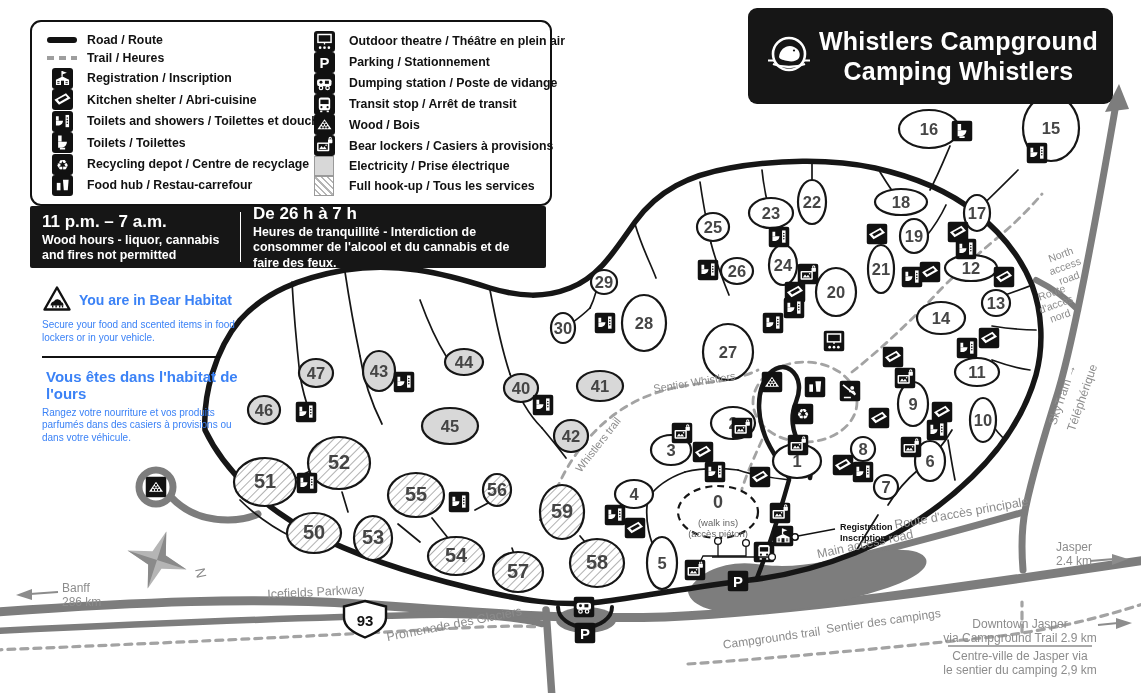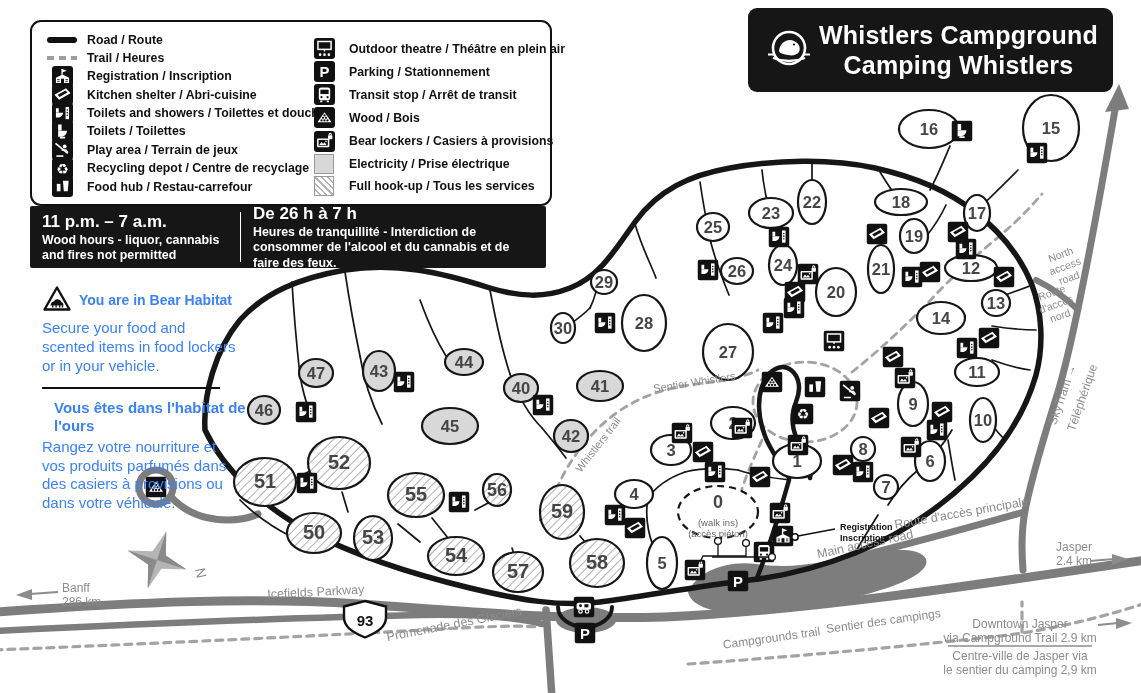--- a/index.html
+++ b/index.html
@@ -5,46 +5,46 @@
   html,body{margin:0;padding:0;background:#fff;}
   .stage{position:relative;width:1141px;height:693px;overflow:hidden;background:#fff;
          font-family:"Liberation Sans",sans-serif;}
   #mapsvg{position:absolute;left:0;top:0;}
   
   .legend{position:absolute;left:30px;top:20px;width:522px;height:186px;background:#fff;
           border:2.5px solid #111;border-radius:11px;box-sizing:border-box;display:flex;
           padding:9px 10px 8px 14px;z-index:3;}
   .lcol{display:flex;flex-direction:column;justify-content:space-between;}
   .lcol.left{width:262px;}
-  .lcol.right{width:236px;margin-top:7px;}
+  .lcol.right{width:236px;}
   .lrow{display:flex;align-items:center;gap:9px;min-height:18px;}
   .lic{width:32px;display:flex;justify-content:center;align-items:center;flex:0 0 32px;}
   .llab{font-size:12.3px;font-weight:bold;color:#111;white-space:nowrap;}
   .sw-road{width:30px;height:6px;background:#111;border-radius:3px;}
   .sw-trail{width:30px;height:4px;background:repeating-linear-gradient(90deg,#9e9e9e 0 7px,transparent 7px 12px);}
   .sw-e{width:18px;height:18px;background:#d8d8d8;border:1.5px solid #9a9a9a;}
   .sw-h{width:18px;height:18px;border:1.5px solid #9a9a9a;
         background:repeating-linear-gradient(45deg,#fff 0 3px,#b5b5b5 3px 4.5px);}
   
   .quiet{position:absolute;left:30px;top:206px;width:516px;height:62px;background:#161616;
          color:#fff;display:flex;align-items:stretch;z-index:2;border-radius:2px;}
   .qcell{padding:7px 10px 6px 12px;display:flex;flex-direction:column;justify-content:center;}
   .qcell.en{width:188px;flex:0 0 188px;}
   .qdiv{width:2px;background:#fff;margin:6px 0;}
   .qtime{font-size:17px;font-weight:bold;margin-bottom:1px;}
   .qtext{font-size:12.4px;font-weight:bold;line-height:1.22;}
   
   .bear{position:absolute;left:42px;top:284px;width:204px;z-index:2;color:#3b82f6;}
   .bhead{display:flex;align-items:center;gap:7px;}
   .btitle{font-size:14px;font-weight:bold;white-space:nowrap;}
-  .bbody{font-size:15px;line-height:1.25;margin:3px 4px 0 0;}
+  .bbody{font-size:10px;line-height:1.25;margin:3px 4px 0 0;}
   .bhr{border:none;border-top:2px solid #111;width:178px;margin:12px 0 10px 0;}
-  .bfrt{font-size:15px;font-weight:bold;line-height:1.15;margin:0 0 4px 12px;}
+  .bfrt{font-size:15px;font-weight:bold;line-height:1.15;margin:0 0 4px 4px;}
   
-  .titlebox{position:absolute;left:748px;top:8px;width:365px;height:84px;background:#161616;
+  .titlebox{position:absolute;left:748px;top:8px;width:365px;height:96px;background:#161616;
             border-radius:9px;display:flex;align-items:center;z-index:3;color:#fff;}
   .tlogo{margin-left:12px;flex:0 0 58px;display:flex;justify-content:center;}
   .ttext{flex:1;text-align:center;font-weight:bold;font-size:25px;line-height:1.22;
          letter-spacing:0.2px;padding-right:14px;}
 </style>
 </head>
 <body>
 
 <div class="stage">
 
@@ -469,28 +469,20 @@
           <span class="lic">
             <svg width="21" height="21" viewBox="0 0 24 24">
               <use href="#ic-toilets"></use>
             </svg>
           </span>
           <span class="llab">Toilets / Toilettes</span>
         </div>
         <div class="lrow">
           <span class="lic">
             <svg width="21" height="21" viewBox="0 0 24 24">
-              <use href="#ic-play"></use>
-            </svg>
-          </span>
-          <span class="llab">Play area / Terrain de jeux</span>
-        </div>
-        <div class="lrow">
-          <span class="lic">
-            <svg width="21" height="21" viewBox="0 0 24 24">
               <use href="#ic-recycle"></use>
             </svg>
           </span>
           <span class="llab">Recycling depot / Centre de recyclage</span>
         </div>
         <div class="lrow">
           <span class="lic">
             <svg width="21" height="21" viewBox="0 0 24 24">
               <use href="#ic-foodhub"></use>
             </svg>
@@ -507,20 +499,28 @@
           </span>
           <span class="llab">Outdoor theatre / Théâtre en plein air</span>
         </div>
         <div class="lrow">
           <span class="lic">
             <svg width="21" height="21" viewBox="0 0 24 24">
               <use href="#ic-parking"></use>
             </svg>
           </span>
           <span class="llab">Parking / Stationnement</span>
+        </div>
+        <div class="lrow">
+          <span class="lic">
+            <svg width="21" height="21" viewBox="0 0 24 24">
+              <use href="#ic-dumping"></use>
+            </svg>
+          </span>
+          <span class="llab">Dumping station / Poste de vidange</span>
         </div>
         <div class="lrow">
           <span class="lic">
             <svg width="21" height="21" viewBox="0 0 24 24">
               <use href="#ic-transit"></use>
             </svg>
           </span>
           <span class="llab">Transit stop / Arrêt de transit</span>
         </div>
         <div class="lrow">

